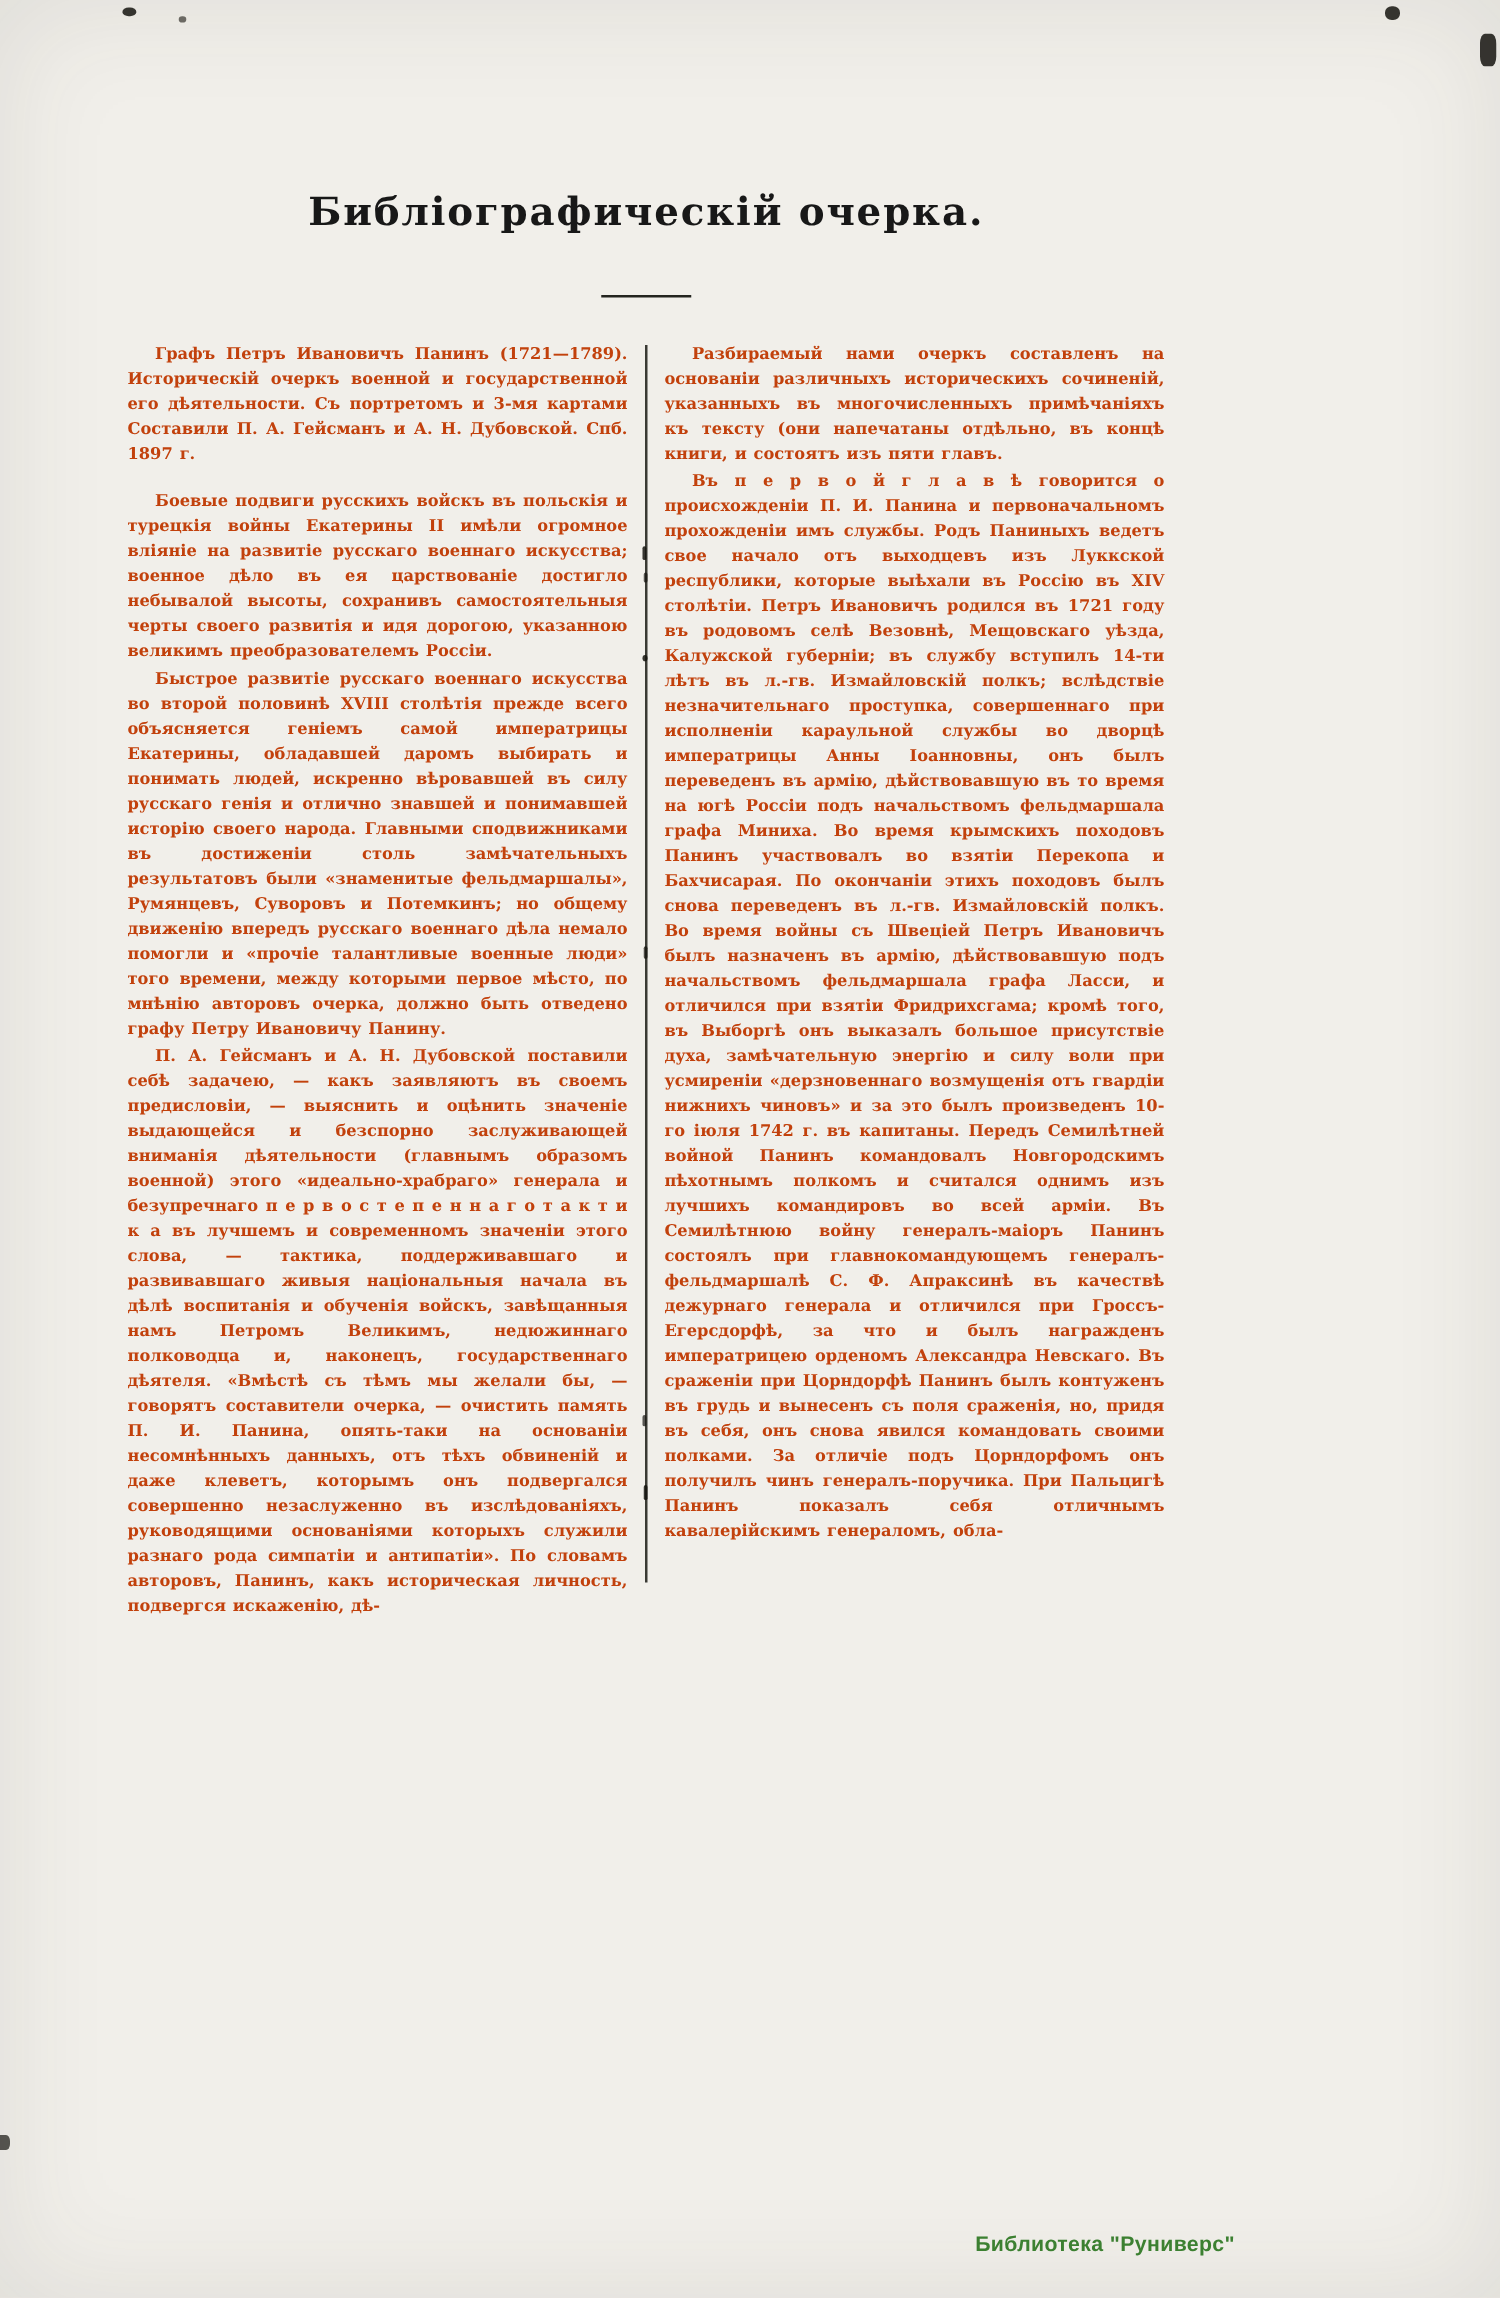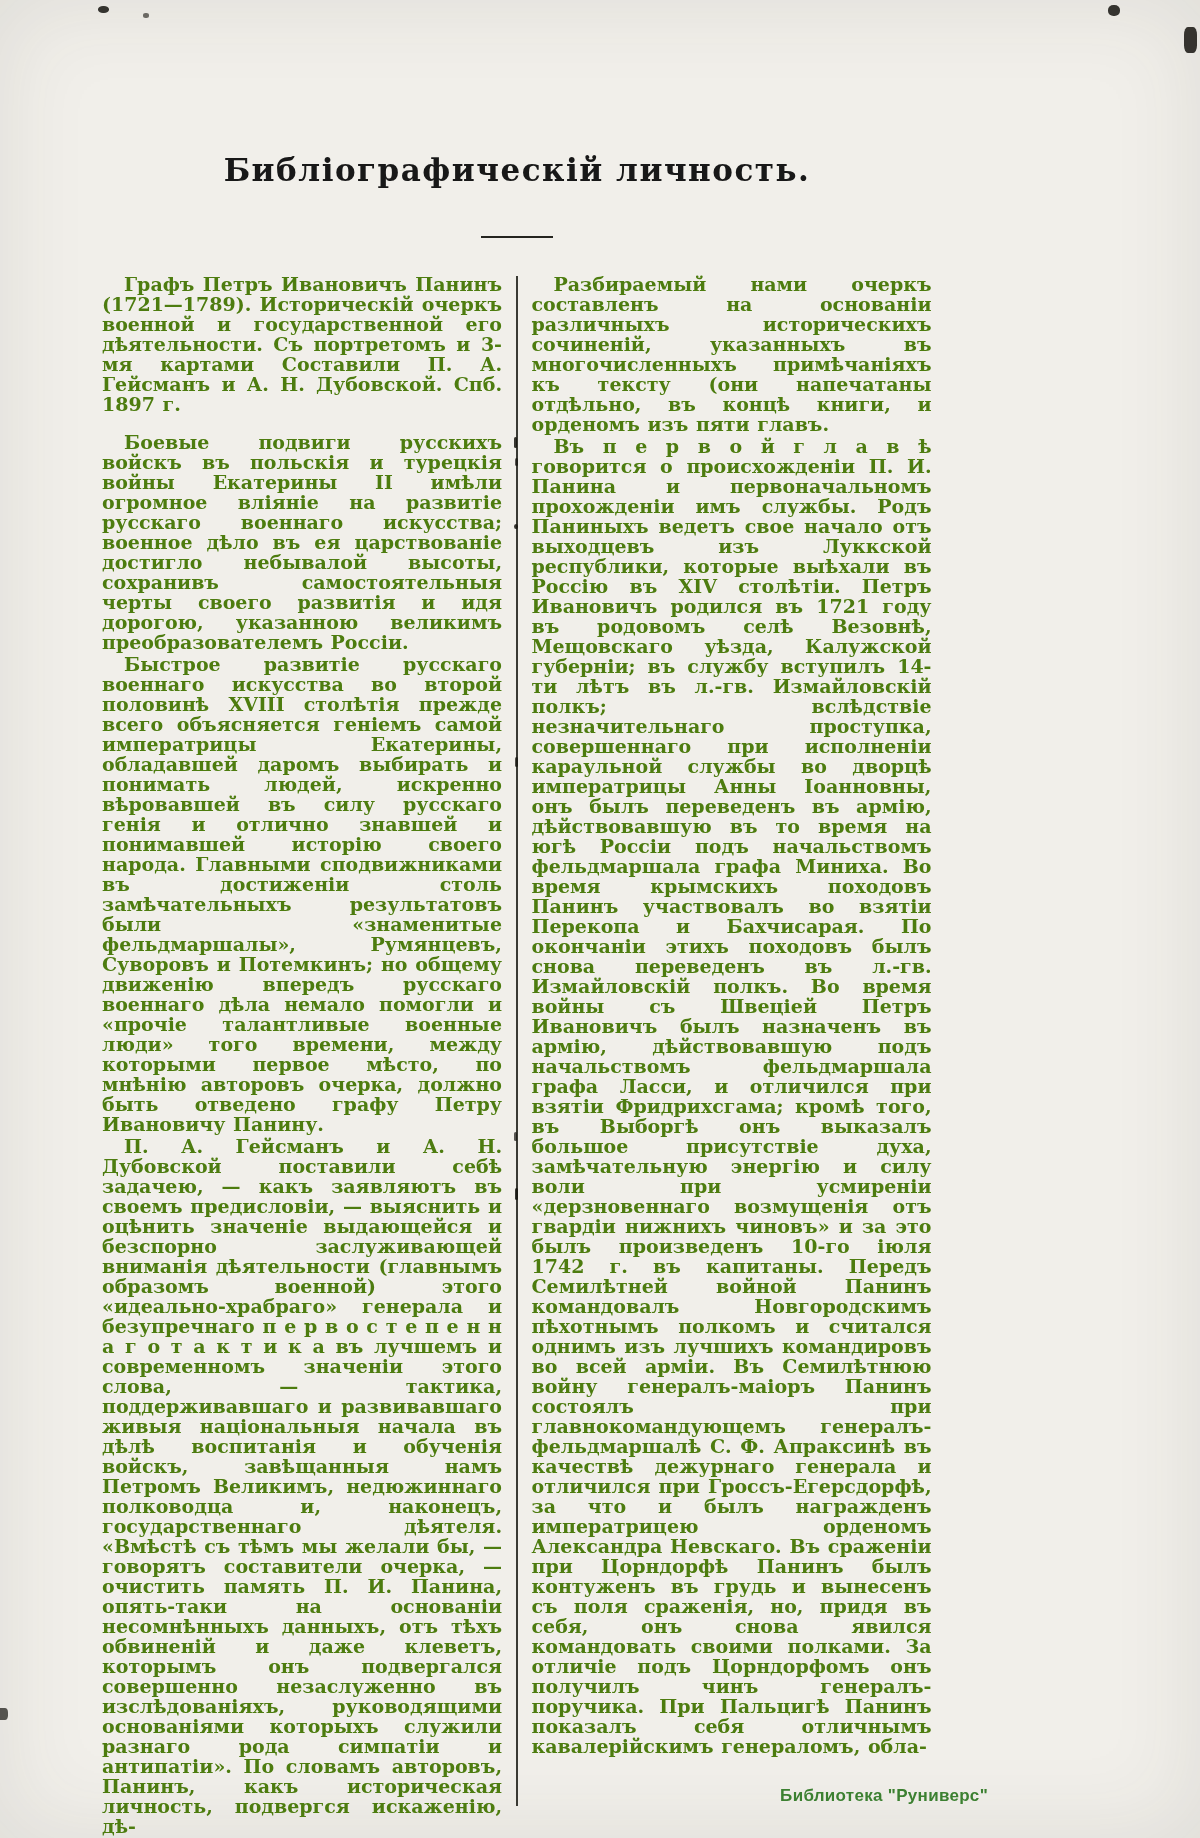--- a/index.html
+++ b/index.html
@@ -37,25 +37,25 @@
     height: 2px;
     background: #24241f;
     margin: 46px auto 36px auto;
   }
   .columns {
     display: flex;
     align-items: stretch;
   }
   .col {
     width: 400px;
-    font-size: 19px;
+    font-size: 13px;
     line-height: 20px;
     font-weight: 700;
     text-align: justify;
-    color: #4d7c0f;
+    color: #c2410c;
   }
   .col p {
     margin: 0;
     text-indent: 22px;
     word-spacing: 1px;
   }
   .col p.cite {
     margin-bottom: 18px;
   }
   .col p + p {
@@ -94,37 +94,37 @@
   .t5 { left: 514px; top: 1132px; width: 3px;  height: 9px;  border-radius: 2px; opacity: .7; }
   .t6 { left: 515px; top: 1188px; width: 3px;  height: 12px; border-radius: 2px; }
 </style>
 </head>
 <body>
 
 <div class="page">
 
   <div class="content">
 
-    <h1 class="title">Библіографическій личность.</h1>
+    <h1 class="title">Библіографическій очерка.</h1>
 
     <div class="title-rule"></div>
 
     <div class="columns">
 
       <div class="col">
         <p class="cite">Графъ Петръ Ивановичъ Панинъ (1721—1789). Историческій очеркъ военной и государственной его дѣятельности. Съ портретомъ и 3-мя картами Составили П. А. Гейсманъ и А. Н. Дубовской. Спб. 1897 г.</p>
         <p>Боевые подвиги русскихъ войскъ въ польскія и турецкія войны Екатерины II имѣли огромное вліяніе на развитіе русскаго военнаго искусства; военное дѣло въ ея царствованіе достигло небывалой высоты, сохранивъ самостоятельныя черты своего развитія и идя дорогою, указанною великимъ преобразователемъ Россіи.</p>
         <p>Быстрое развитіе русскаго военнаго искусства во второй половинѣ XVIII столѣтія прежде всего объясняется геніемъ самой императрицы Екатерины, обладавшей даромъ выбирать и понимать людей, искренно вѣровавшей въ силу русскаго генія и отлично знавшей и понимавшей исторію своего народа. Главными сподвижниками въ достиженіи столь замѣчательныхъ результатовъ были «знаменитые фельдмаршалы», Румянцевъ, Суворовъ и Потемкинъ; но общему движенію впередъ русскаго военнаго дѣла немало помогли и «прочіе талантливые военные люди» того времени, между которыми первое мѣсто, по мнѣнію авторовъ очерка, должно быть отведено графу Петру Ивановичу Панину.</p>
         <p>П. А. Гейсманъ и А. Н. Дубовской поставили себѣ задачею, — какъ заявляютъ въ своемъ предисловіи, — выяснить и оцѣнить значеніе выдающейся и безспорно заслуживающей вниманія дѣятельности (главнымъ образомъ военной) этого «идеально-храбраго» генерала и безупречнаго п е р в о с т е п е н н а г о  т а к т и к а въ лучшемъ и современномъ значеніи этого слова, — тактика, поддерживавшаго и развивавшаго живыя національныя начала въ дѣлѣ воспитанія и обученія войскъ, завѣщанныя намъ Петромъ Великимъ, недюжиннаго полководца и, наконецъ, государственнаго дѣятеля. «Вмѣстѣ съ тѣмъ мы желали бы, — говорятъ составители очерка, — очистить память П. И. Панина, опять-таки на основаніи несомнѣнныхъ данныхъ, отъ тѣхъ обвиненій и даже клеветъ, которымъ онъ подвергался совершенно незаслуженно въ изслѣдованіяхъ, руководящими основаніями которыхъ служили разнаго рода симпатіи и антипатіи». По словамъ авторовъ, Панинъ, какъ историческая личность, подвергся искаженію, дѣ-</p>
       </div>
 
       <div class="col-rule"></div>
 
       <div class="col">
-        <p>Разбираемый нами очеркъ составленъ на основаніи различныхъ историческихъ сочиненій, указанныхъ въ многочисленныхъ примѣчаніяхъ къ тексту (они напечатаны отдѣльно, въ концѣ книги, и орденомъ изъ пяти главъ.</p>
+        <p>Разбираемый нами очеркъ составленъ на основаніи различныхъ историческихъ сочиненій, указанныхъ въ многочисленныхъ примѣчаніяхъ къ тексту (они напечатаны отдѣльно, въ концѣ книги, и состоятъ изъ пяти главъ.</p>
         <p>Въ п е р в о й  г л а в ѣ говорится о происхожденіи П. И. Панина и первоначальномъ прохожденіи имъ службы. Родъ Паниныхъ ведетъ свое начало отъ выходцевъ изъ Луккской республики, которые выѣхали въ Россію въ XIV столѣтіи. Петръ Ивановичъ родился въ 1721 году въ родовомъ селѣ Везовнѣ, Мещовскаго уѣзда, Калужской губерніи; въ службу вступилъ 14-ти лѣтъ въ л.-гв. Измайловскій полкъ; вслѣдствіе незначительнаго проступка, совершеннаго при исполненіи караульной службы во дворцѣ императрицы Анны Іоанновны, онъ былъ переведенъ въ армію, дѣйствовавшую въ то время на югѣ Россіи подъ начальствомъ фельдмаршала графа Миниха. Во время крымскихъ походовъ Панинъ участвовалъ во взятіи Перекопа и Бахчисарая. По окончаніи этихъ походовъ былъ снова переведенъ въ л.-гв. Измайловскій полкъ. Во время войны съ Швеціей Петръ Ивановичъ былъ назначенъ въ армію, дѣйствовавшую подъ начальствомъ фельдмаршала графа Ласси, и отличился при взятіи Фридрихсгама; кромѣ того, въ Выборгѣ онъ выказалъ большое присутствіе духа, замѣчательную энергію и силу воли при усмиреніи «дерзновеннаго возмущенія отъ гвардіи нижнихъ чиновъ» и за это былъ произведенъ 10-го іюля 1742 г. въ капитаны. Передъ Семилѣтней войной Панинъ командовалъ Новгородскимъ пѣхотнымъ полкомъ и считался однимъ изъ лучшихъ командировъ во всей арміи. Въ Семилѣтнюю войну генералъ-маіоръ Панинъ состоялъ при главнокомандующемъ генералъ-фельдмаршалѣ С. Ф. Апраксинѣ въ качествѣ дежурнаго генерала и отличился при Гроссъ-Егерсдорфѣ, за что и былъ награжденъ императрицею орденомъ Александра Невскаго. Въ сраженіи при Цорндорфѣ Панинъ былъ контуженъ въ грудь и вынесенъ съ поля сраженія, но, придя въ себя, онъ снова явился командовать своими полками. За отличіе подъ Цорндорфомъ онъ получилъ чинъ генералъ-поручика. При Пальцигѣ Панинъ показалъ себя отличнымъ кавалерійскимъ генераломъ, обла-</p>
       </div>
 
     </div>
   </div>
 
   <div class="footer">Библиотека "Руниверс"</div>
 
   <div class="artifact a1"></div>
   <div class="artifact a2"></div>

